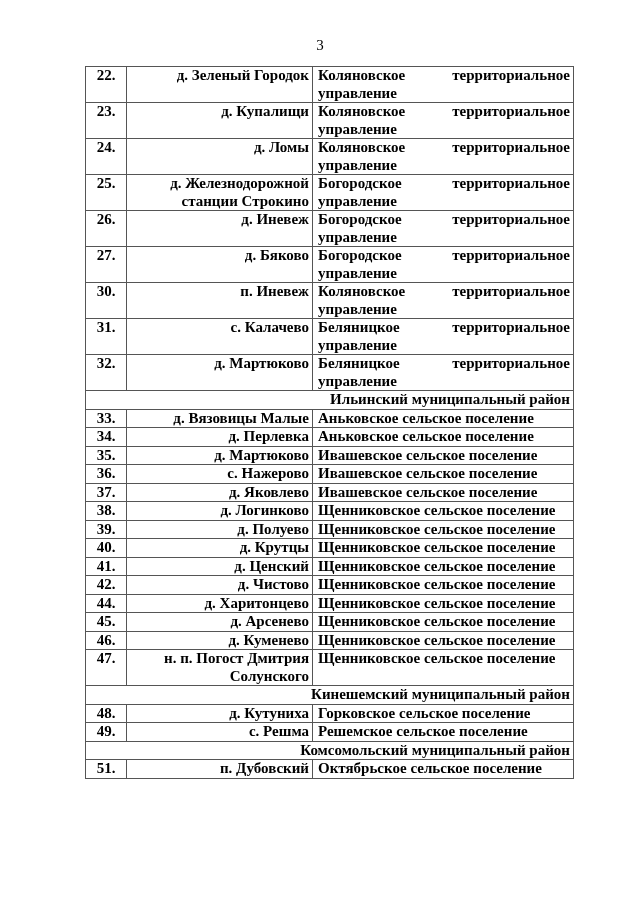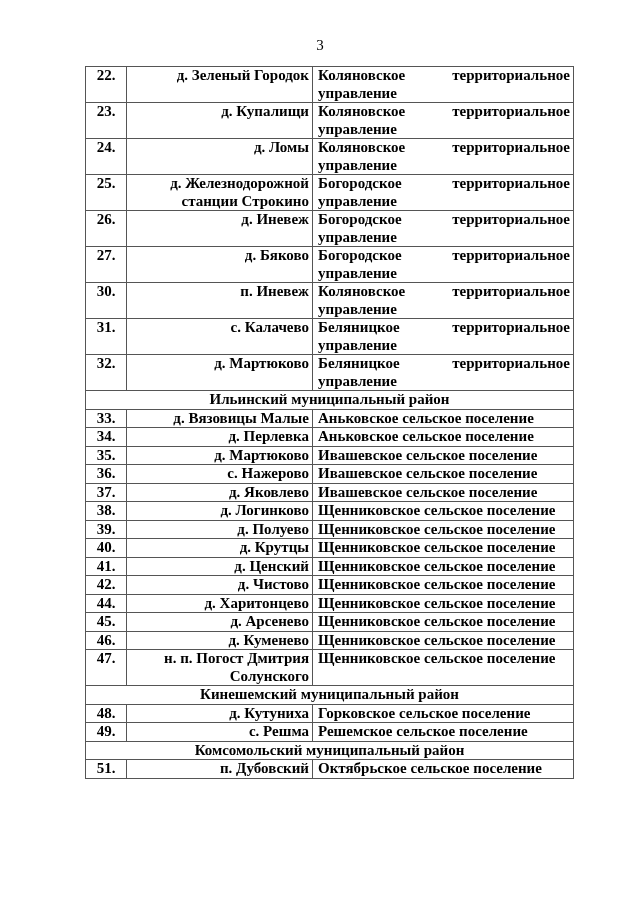--- a/index.html
+++ b/index.html
@@ -8,21 +8,21 @@
   .page-number { position: absolute; top: 37px; left: 0; width: 640px; text-align: center;
                  font-size: 15px; line-height: 16px; }
   table { position: absolute; top: 66px; left: 85px; width: 488px; border-collapse: collapse;
           table-layout: fixed; font-size: 15px; line-height: 17.5px; font-weight: bold; }
   td { border: 1px solid #555; padding: 0 3px; vertical-align: top; overflow: hidden; white-space: nowrap; }
   td.num { width: 35px; text-align: center; padding: 0; }
   col.c1 { width: 41px; } col.c2 { width: 186px; } col.c3 { width: 261px; }
   td.place { padding-left: 5px; white-space: normal; text-align: right; }
   td.unit { padding-left: 5px; }
   .justify-line { display: flex; justify-content: space-between; }
-  .section td { text-align: center; }
+  .section td { text-align: right; }
   tr.two td { height: 35px; }
   tr.one td { height: 17px; }
 </style>
 </head>
 <body>
 
 <div class="page-number">3</div>
 
 <table>
   <colgroup>

